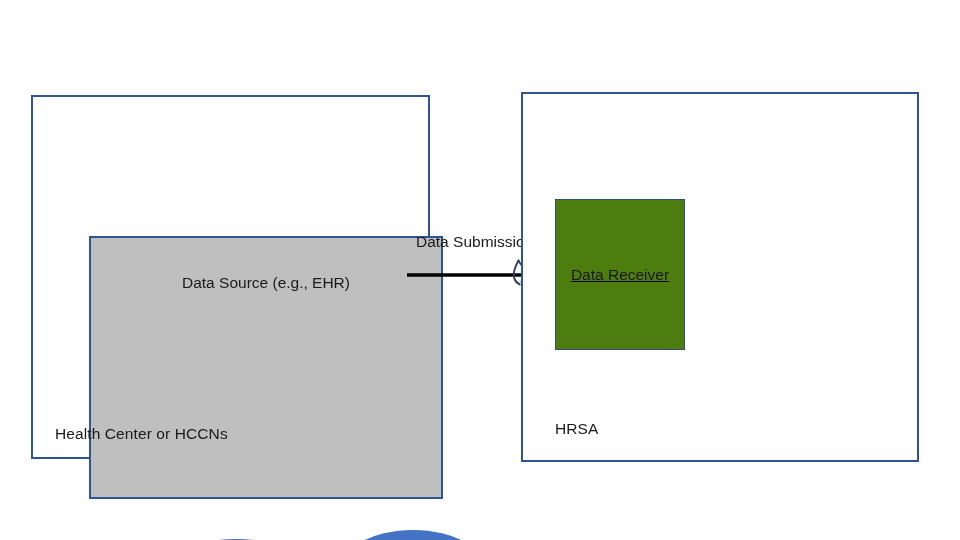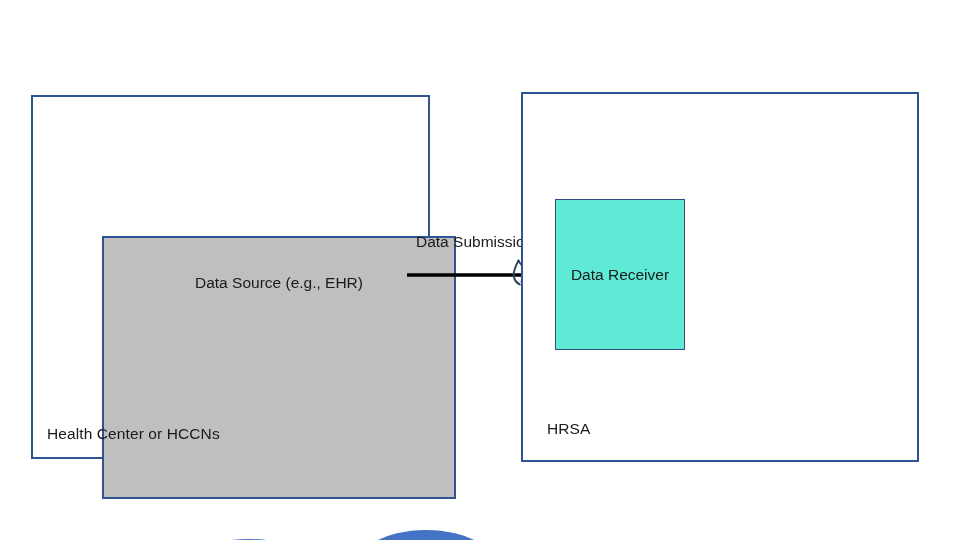--- a/index.html
+++ b/index.html
@@ -37,41 +37,41 @@
     width: 398px;
     height: 370px;
     padding-left: 23px;
   }
   .container-label {
     position: absolute;
     font-size: 15.5px;
     color: #1a1a1a;
     white-space: nowrap;
     letter-spacing: 0.1px;
+    margin-left: 8px;
   }
   #health-center-label {
     left: 14px;
     bottom: 14px;
   }
   #hrsa-label {
     left: 24px;
     bottom: 22px;
   }
 
   
   #data-source-box {
     position: absolute;
     box-sizing: border-box;
     left: 56px;
     top: 139px;
     width: 354px;
     height: 263px;
     background: #BFBFBF;
     border: 2px solid #2F5496;
-    margin-left: 13px;
   }
   #data-source-label {
     position: absolute;
     top: 36px;
     left: 0;
     right: 0;
     text-align: center;
     font-size: 15.5px;
     color: #1a1a1a;
     white-space: nowrap;
@@ -105,25 +105,26 @@
   }
 
   
   #data-receiver-box {
     position: absolute;
     box-sizing: border-box;
     left: 555px;
     top: 199px;
     width: 130px;
     height: 151px;
-    background: #5eead4;
+    background: #4d7c0f;
     border: 1.5px solid #2E4E80;
     display: flex;
     align-items: center;
     justify-content: center;
+    text-decoration: underline;
   }
   #data-receiver-label {
     font-size: 15.5px;
     color: #1a1a1a;
     white-space: nowrap;
   }
 
   
   #submission-arrow {
     position: absolute;

